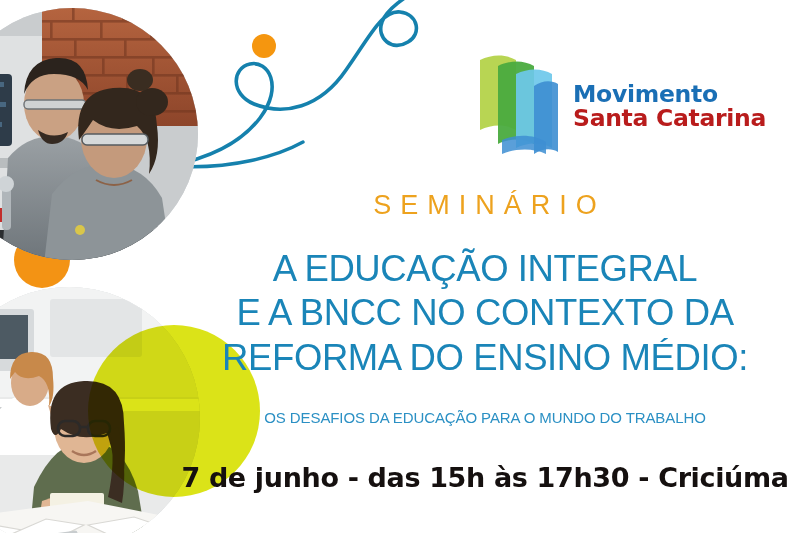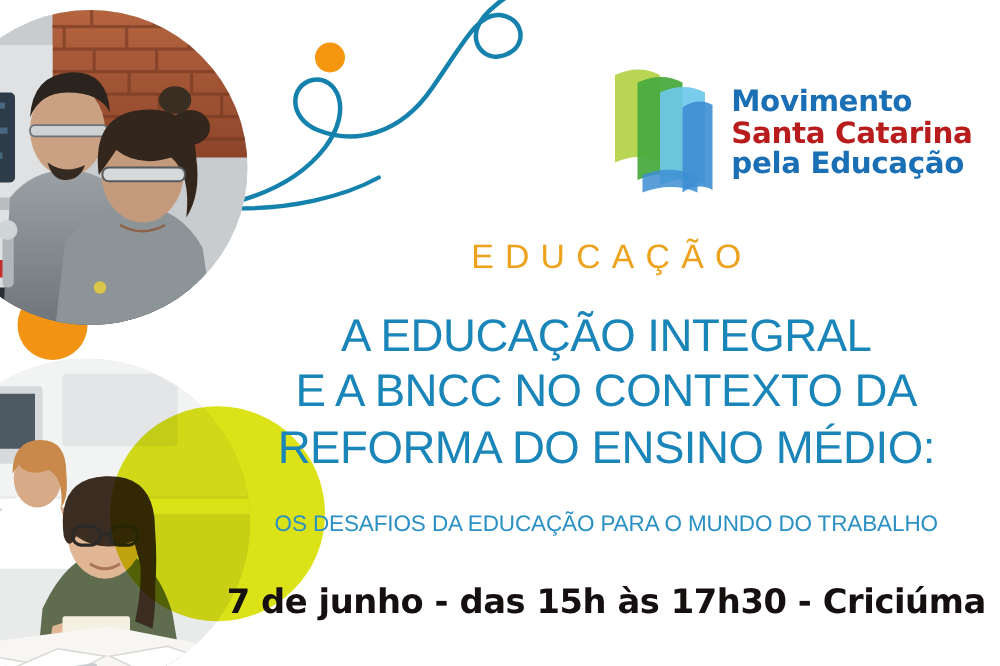--- a/index.html
+++ b/index.html
@@ -76,21 +76,21 @@
     height: 172px;
     border-radius: 50%;
     background: #dbe318;
     mix-blend-mode: multiply;
     pointer-events: none;
   }
 
   
   .logo {
     position: absolute;
-    left: 484px;
+    left: 472px;
     top: 52px;
     display: flex;
     align-items: center;
     gap: 9px;
   }
   .logo-mark { width: 92px; height: 108px; flex: none; }
   .logo-words {
     font-family: "DejaVu Sans", sans-serif;
     font-weight: bold;
     font-size: 23.5px;
@@ -123,21 +123,21 @@
     line-height: 1.215;
     font-weight: normal;
     letter-spacing: -0.4px;
     margin: 0;
     font-family: "Liberation Sans", sans-serif;
     white-space: pre-line;
     text-align: center;
   }
   .subtitle {
     color: #2b90c4;
-    font-size: 18px;
+    font-size: 15px;
     letter-spacing: -0.1px;
     font-weight: normal;
     margin: 29px 0 0 0;
     font-family: "Liberation Sans", sans-serif;
   }
   .datebar {
     color: #15100f;
     font-size: 27px;
     font-weight: bold;
     letter-spacing: -0.35px;
@@ -318,26 +318,25 @@
 
       <path d="M44 22 C 56 16, 70 16, 80 22 L80 96 C 70 90, 56 90, 44 96 Z" fill="#6ec8ea" opacity="0.92"></path>
 
       <path d="M62 34 C 70 28, 80 28, 86 32 L86 100 C 80 96, 70 96, 62 102 Z" fill="#3d8ed2" opacity="0.9"></path>
 
       <path d="M30 88 C 44 82, 62 82, 74 90 L74 102 C 62 96, 44 96, 30 102 Z" fill="#3d8ed2" opacity="0.85"></path>
     </svg>
     <div class="logo-words">
       <span class="lw-blue">Movimento</span>
       <span class="lw-green">Santa Catarina</span>
-      <span class="lw-blue">pela Educação</span>
     </div>
   </div>
 
   <div class="content">
-    <p class="kicker">EDUCAÇÃO</p>
+    <p class="kicker">SEMINÁRIO</p>
     <h1 class="title">A EDUCAÇÃO INTEGRAL
 E A BNCC NO CONTEXTO DA
 REFORMA DO ENSINO MÉDIO:</h1>
     <p class="subtitle">OS DESAFIOS DA EDUCAÇÃO PARA O MUNDO DO TRABALHO</p>
     <p class="datebar">7 de junho - das 15h às 17h30 - Criciúma</p>
   </div>
 
 </div>
 
 </body></html>

